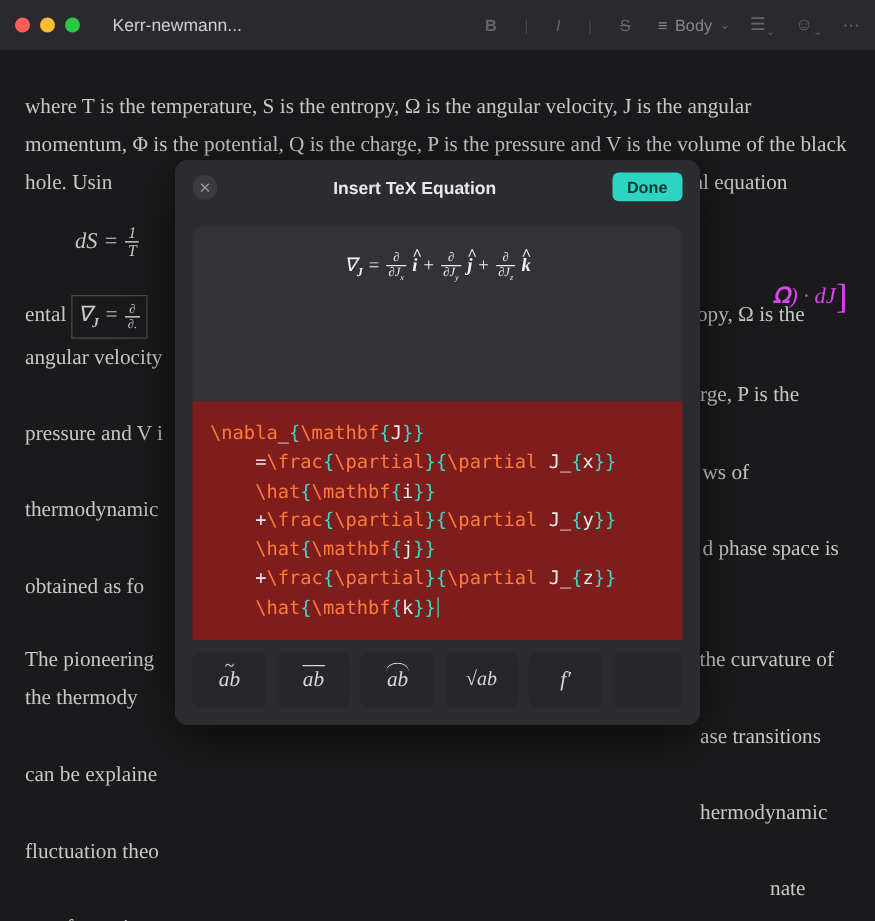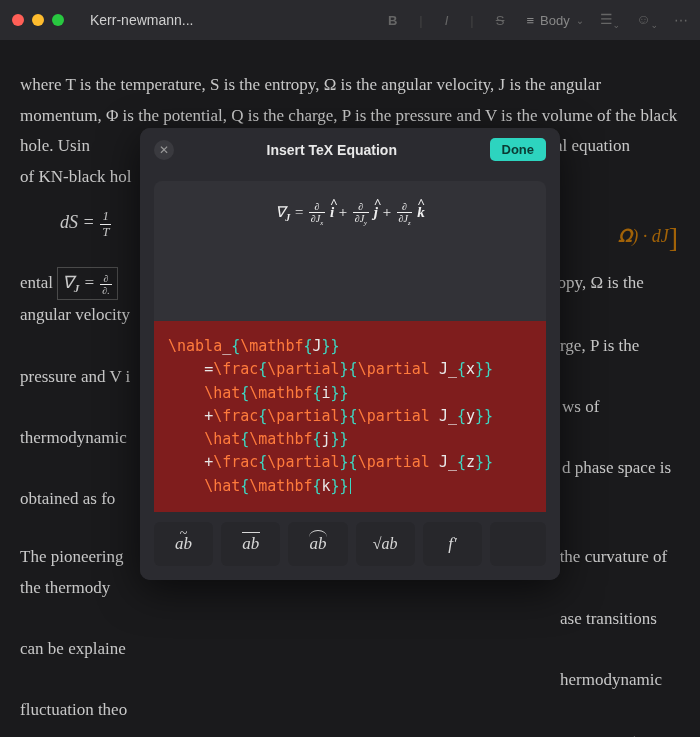--- a/index.html
+++ b/index.html
@@ -247,21 +247,21 @@
       font-size: 0.9em;
     }
     .bold { font-weight: bold; }
     .right-eq {
       position: absolute;
       right: 22px;
       top: 222px;
       font-family: Georgia, serif;
       font-style: italic;
       font-size: 18px;
-      color: #a16207;
+      color: #d946ef;
     }
     .big-bracket {
       font-size: 28px;
       font-style: normal;
       vertical-align: middle;
     }
   </style>
 </head>
 <body>
 
@@ -286,21 +286,20 @@
     <span class="toolbar-icon">☰<span style="font-size:9px;vertical-align:sub">⌄</span></span>
     <span class="toolbar-icon">☺<span style="font-size:9px;vertical-align:sub">⌄</span></span>
     <span class="toolbar-icon">⋯</span>
   </div>
 </div>
 
 <div class="doc-body">
   <span>where T is the temperature, S is the entropy, Ω is the angular velocity, J is the angular momentum, Φ is the potential, Q is the charge, P is the pressure and V is the volume of the black hole. Usin</span>
   <span style="margin-left:440px">ental equation</span>
   <br>
-  <span>of KN-black hol</span>
 
   <div class="eq-line">
     <span>dS =</span>
     <span class="frac" style="font-size:13px">
       <span class="num">1</span>
       <span class="den">T</span>
     </span>
   </div>
 
   <div style="margin-top:28px">

